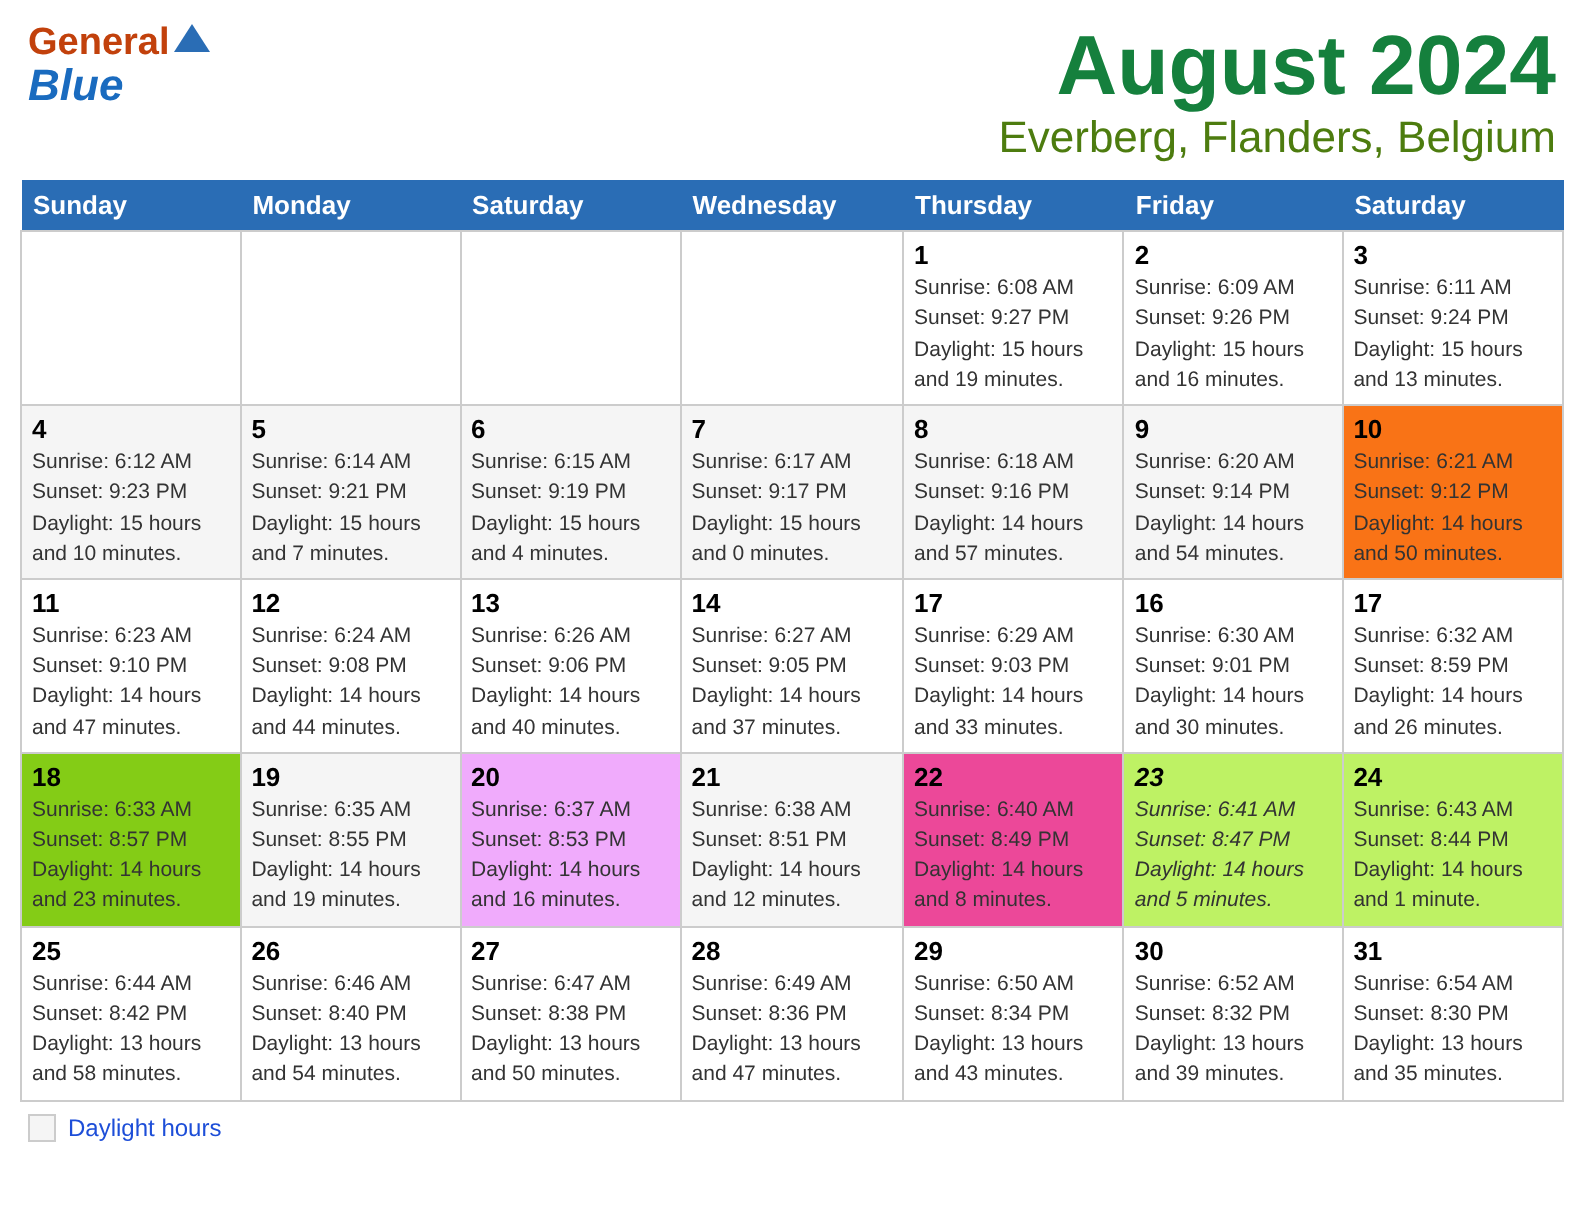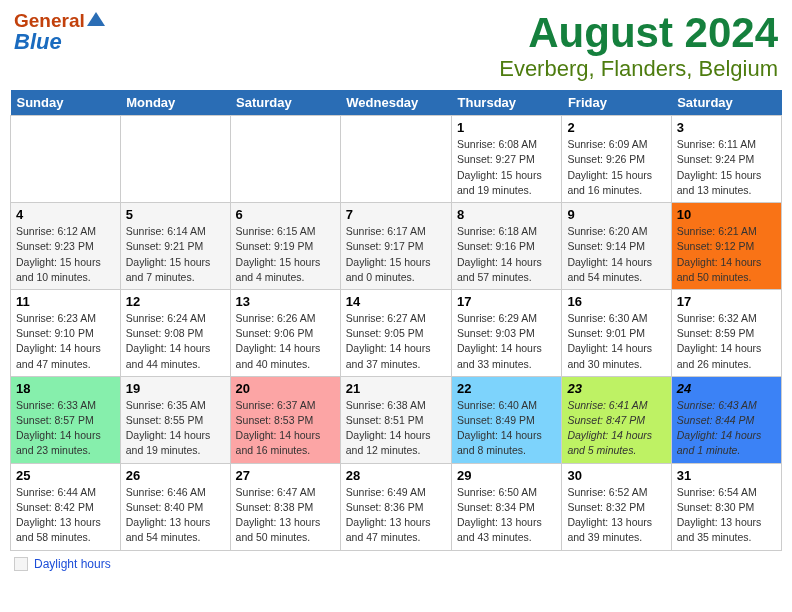--- a/index.html
+++ b/index.html
@@ -209,45 +209,45 @@
         <td>
           <span class="day-num">16</span>
           <div class="day-info">Sunrise: 6:30 AM<br>Sunset: 9:01 PM<br>Daylight: 14 hours<br>and 30 minutes.</div>
         </td>
         <td>
           <span class="day-num">17</span>
           <div class="day-info">Sunrise: 6:32 AM<br>Sunset: 8:59 PM<br>Daylight: 14 hours<br>and 26 minutes.</div>
         </td>
       </tr>
       <tr>
-        <td style="background: #86efac; margin-top: 32px;">
+        <td style="background: #84cc16; margin-top: 32px;">
           <span class="day-num">18</span>
           <div class="day-info">Sunrise: 6:33 AM<br>Sunset: 8:57 PM<br>Daylight: 14 hours<br>and 23 minutes.</div>
         </td>
         <td style="background: rgb(245, 245, 245); margin-left: 46px;">
           <span class="day-num">19</span>
           <div class="day-info">Sunrise: 6:35 AM<br>Sunset: 8:55 PM<br>Daylight: 14 hours<br>and 19 minutes.</div>
         </td>
-        <td style="background: #fca5a5;">
+        <td style="background: #f0abfc;">
           <span class="day-num">20</span>
           <div class="day-info">Sunrise: 6:37 AM<br>Sunset: 8:53 PM<br>Daylight: 14 hours<br>and 16 minutes.</div>
         </td>
         <td style="background: rgb(245, 245, 245);">
           <span class="day-num">21</span>
           <div class="day-info">Sunrise: 6:38 AM<br>Sunset: 8:51 PM<br>Daylight: 14 hours<br>and 12 minutes.</div>
         </td>
-        <td style="background: #7dd3fc;">
+        <td style="background: #ec4899;">
           <span class="day-num">22</span>
           <div class="day-info">Sunrise: 6:40 AM<br>Sunset: 8:49 PM<br>Daylight: 14 hours<br>and 8 minutes.</div>
         </td>
         <td style="background: #bef264; font-style: italic;">
           <span class="day-num">23</span>
           <div class="day-info">Sunrise: 6:41 AM<br>Sunset: 8:47 PM<br>Daylight: 14 hours<br>and 5 minutes.</div>
         </td>
-        <td style="background: #3b82f6; font-style: italic;">
+        <td style="background: #bef264;">
           <span class="day-num">24</span>
           <div class="day-info">Sunrise: 6:43 AM<br>Sunset: 8:44 PM<br>Daylight: 14 hours<br>and 1 minute.</div>
         </td>
       </tr>
       <tr>
         <td>
           <span class="day-num">25</span>
           <div class="day-info">Sunrise: 6:44 AM<br>Sunset: 8:42 PM<br>Daylight: 13 hours<br>and 58 minutes.</div>
         </td>
         <td>

